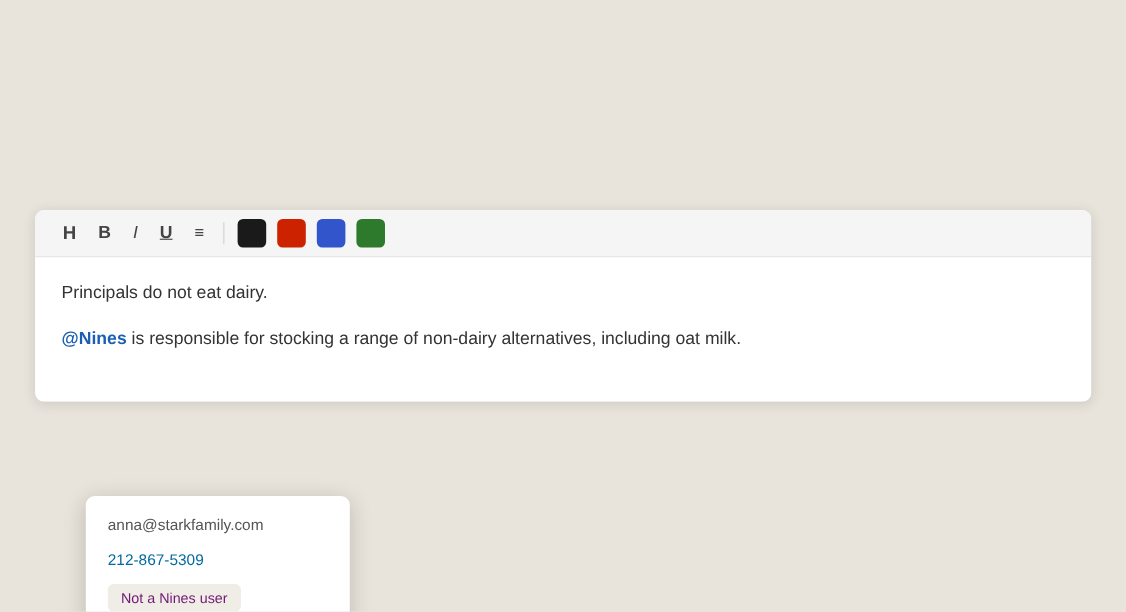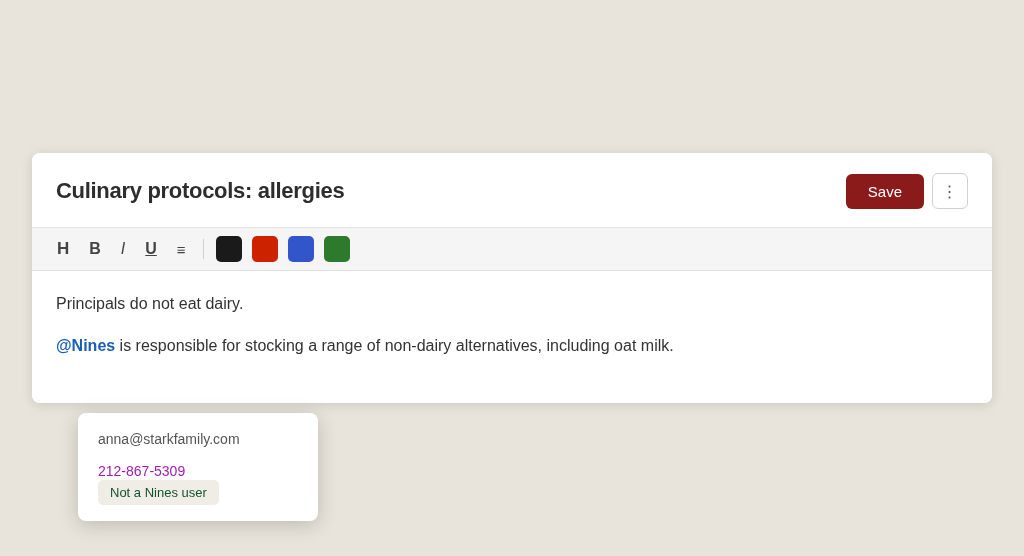--- a/index.html
+++ b/index.html
@@ -172,55 +172,46 @@
     }
 
     .popup-email {
       font-size: 14px;
       color: #555;
       margin-bottom: 16px;
     }
 
     .popup-phone {
       font-size: 14px;
-      color: #a21caf;
-      margin-bottom: 1px;
+      color: #0369a1;
+      margin-bottom: 14px;
     }
 
     .popup-badge {
       display: inline-block;
       background: #f0ede6;
-      color: #14532d;
+      color: #701a75;
       font-size: 13px;
       padding: 5px 12px;
       border-radius: 5px;
     }
 
     .toolbar-divider {
       width: 1px;
       height: 20px;
       background: #d0d0d0;
       margin: 0 2px;
     }
   </style>
 </head>
 <body>
 
 <div class="outer-wrapper">
   <div class="editor-card">
 
-    <div class="editor-header">
-      <span class="editor-title">Culinary protocols: allergies</span>
-      <div class="header-actions">
-        <button class="save-button">Save</button>
-        <button class="more-button">
-          <span>⋮</span>
-        </button>
-      </div>
-    </div>
 
     <div class="toolbar">
       <button class="toolbar-btn heading">H</button>
       <button class="toolbar-btn bold">B</button>
       <button class="toolbar-btn italic">I</button>
       <button class="toolbar-btn underline">U</button>
       <button class="toolbar-btn list">≡</button>
       <div class="toolbar-divider"></div>
       <button class="color-swatch" style="background-color: #1a1a1a;"></button>
       <button class="color-swatch" style="background-color: #cc2200;"></button>

